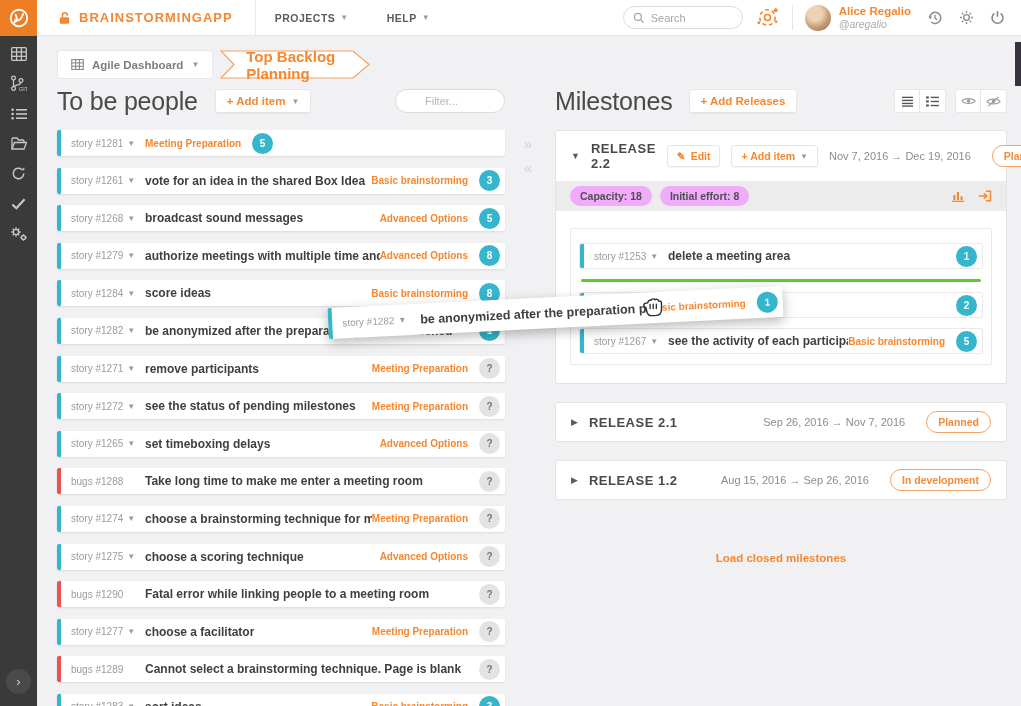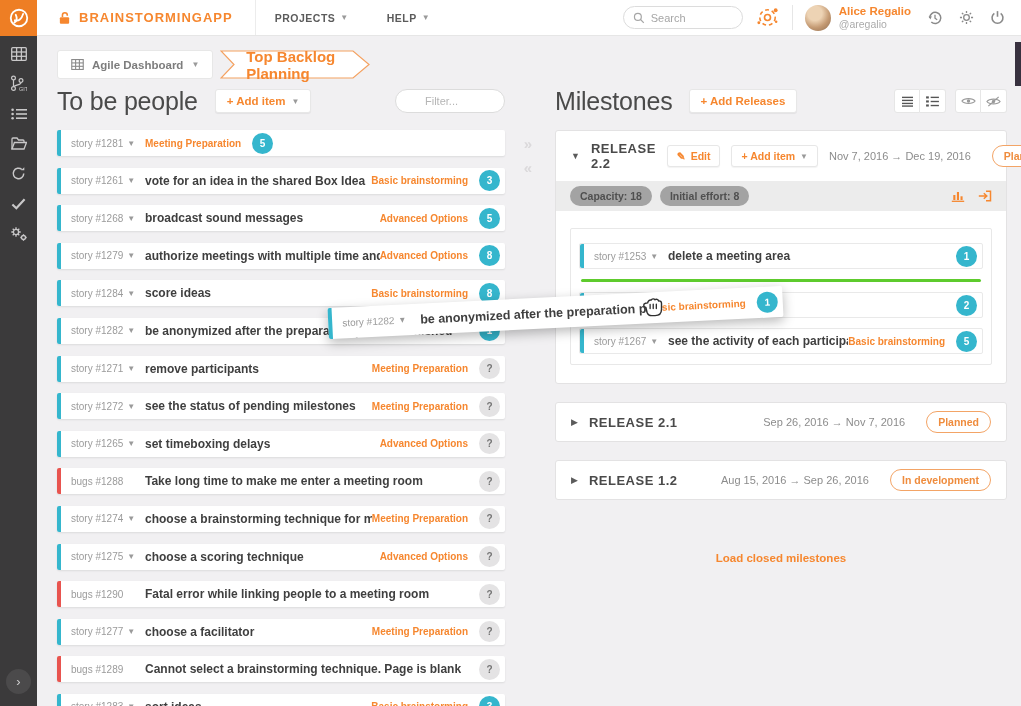--- a/index.html
+++ b/index.html
@@ -19,21 +19,21 @@
   .topbar-right { margin-left:auto; display:flex; align-items:center; padding-right:10px; }
   .search-pill { width:120px; height:23px; border:1px solid #dcdcdc; border-radius:12px;
                  display:flex; align-items:center; gap:6px; padding:0 9px; margin-right:12px; }
   .search-pill input { border:none; outline:none; width:80px; font-size:11px; color:#777; background:transparent; font-family:inherit; }
   .search-pill input::placeholder { color:#a6a6a6; }
   .tb-sep { width:1px; height:25px; background:#e6e6e6; margin:0 12px; }
   .avatar { width:26px; height:26px; border-radius:50%; flex:none;
             background:radial-gradient(circle at 38% 32%, #edd3b4 0 30%, #c49a73 60%, #8d6b4e 100%); }
   .user-block { margin-left:8px; line-height:1.15; }
   .user-name { color:#f6872f; font-weight:bold; font-size:11.5px; }
-  .user-handle { color:#ababab; font-size:10.5px; }
+  .user-handle { color:#ababab; font-size:10.5px;font-style:italic; }
   .tb-icon { margin-left:16px; cursor:pointer; }
 
   
   .sidebar { position:absolute; top:36px; left:0; bottom:0; width:37px; background:#3b3a3b; z-index:30;
              display:flex; flex-direction:column; align-items:center; padding-top:9px; gap:13px; }
   .sb-icon { color:#c9c8c9; cursor:pointer; height:17px; display:flex; align-items:center; }
   .active-notch { position:absolute; left:37px; top:43px; width:0; height:0; z-index:31;
                   border-top:7px solid transparent; border-bottom:7px solid transparent; border-right:8px solid #f1f0f2; }
   .sb-expand { position:absolute; left:6px; bottom:12px; width:25px; height:25px; border-radius:50%;
                background:#4b4a4b; color:#cfcfcf; display:flex; align-items:center; justify-content:center;
@@ -96,21 +96,21 @@
   .release-header { display:flex; align-items:center; height:50px; padding:0 15px; gap:11px; }
   .rel-caret { color:#5b5b5b; font-size:9px; cursor:pointer; }
   .rel-name { font-weight:bold; color:#4a4a4a; font-size:13px; letter-spacing:.5px; }
   .btn-small { background:#fff; border:1px solid #e7e7e7; border-radius:3px; box-shadow:0 1px 1px rgba(0,0,0,.05);
                color:#f6872f; font-weight:bold; font-size:10.5px; padding:4px 9px; display:flex;
                align-items:center; gap:5px; cursor:pointer; white-space:nowrap; }
   .rel-dates { margin-left:auto; font-size:11px; color:#8c8c8c; white-space:nowrap; }
   .status-pill { border:1px solid #f3a466; color:#ef8c3d; background:#fff; border-radius:12px;
                  font-size:10.5px; font-weight:bold; padding:4px 11px; margin-left:10px; white-space:nowrap; }
   .capacity-strip { background:#ececec; height:30px; display:flex; align-items:center; gap:8px; padding:0 14px; }
-  .cap-pill { background:#a3a3a3; border-radius:11px; font-size:10.5px; font-weight:bold; color:#4f4f4f; padding:4px 10px; }
+  .cap-pill { background:#f0abfc; border-radius:11px; font-size:10.5px; font-weight:bold; color:#4f4f4f; padding:4px 10px; }
   .cap-icons { margin-left:auto; display:flex; gap:13px; align-items:center; }
   .cap-icons span { cursor:pointer; }
   .release-body { padding:17px 14px 18px; }
   .inner-panel { border:1px solid #e8e8e8; border-radius:2px; padding:14px 8px 10px; }
   .inner-panel .row { margin-bottom:10px; box-shadow:none; border:1px solid #e9e9e9; }
   .inner-panel .row:last-child { margin-bottom:0; }
   .drop-line { height:3px; background:#5ecb2d; border-radius:2px; margin:0 2px 10px; }
 
   .release-collapsed { height:40px; display:flex; align-items:center; padding:0 15px; gap:11px; margin-top:18px; }
   .release-collapsed:first-of-type { margin-top:0; }

